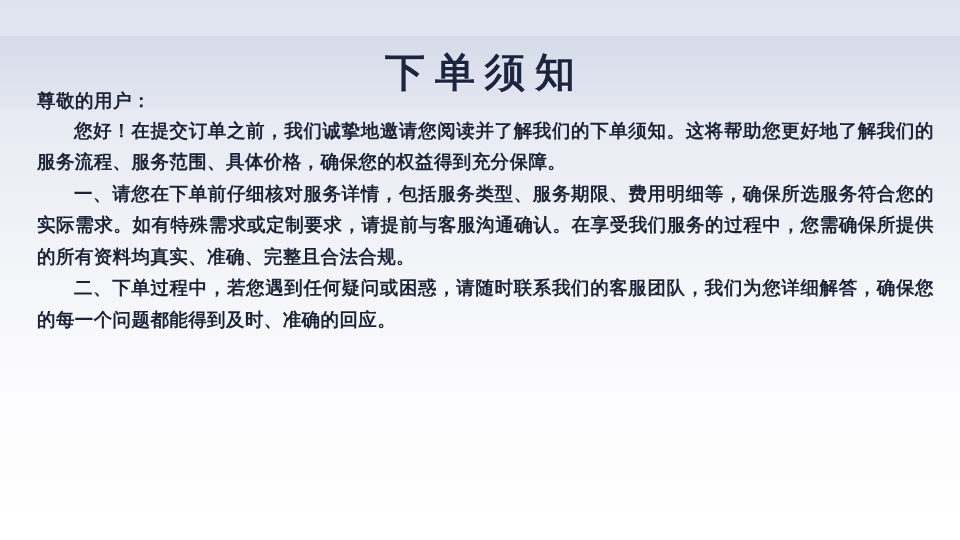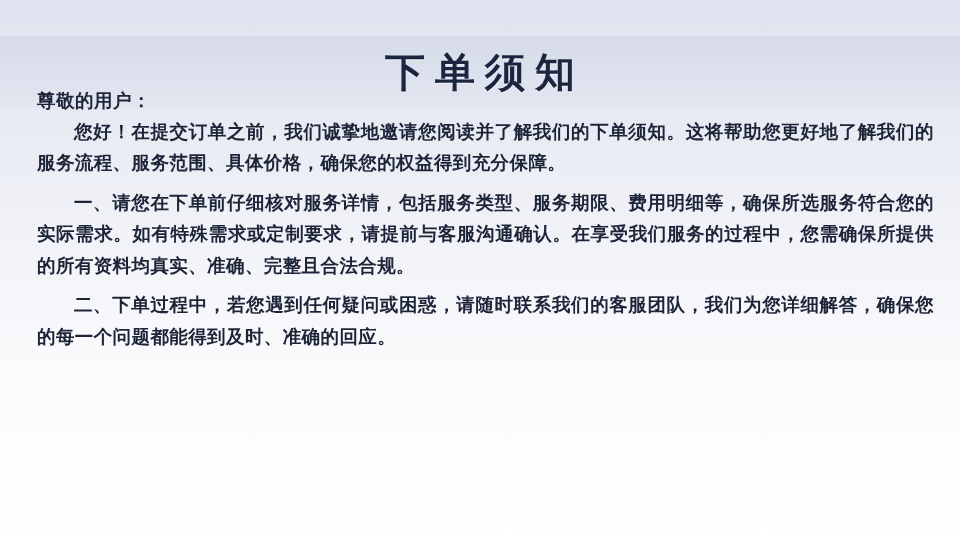--- a/index.html
+++ b/index.html
@@ -53,33 +53,33 @@
   .salutation {
     font-family: "DejaVu Serif", "Liberation Serif", serif;
     font-size: 18.5px;
     font-weight: 700;
     color: #1c2438;
     line-height: 1.62;
     letter-spacing: 0.5px;
     margin: 0 0 1px 0;
   }
   .para {
-    font-family: Liberation Serif, serif;
+    font-family: Liberation Mono, monospace;
     font-size: 18.5px;
     font-weight: 700;
     color: #1c2438;
     line-height: 1.70;
     letter-spacing: 0.4px;
     text-align: justify;
     text-justify: inter-ideograph;
     text-indent: 2em;
     margin: 0;
   }
   .para + .para {
-    margin-top: 8px;
+    margin-top: 0px;
   }
   .gap-before {
     margin-top: 8px;
   }
 </style>
 </head>
 <body>
 
 <div class="page">
 

